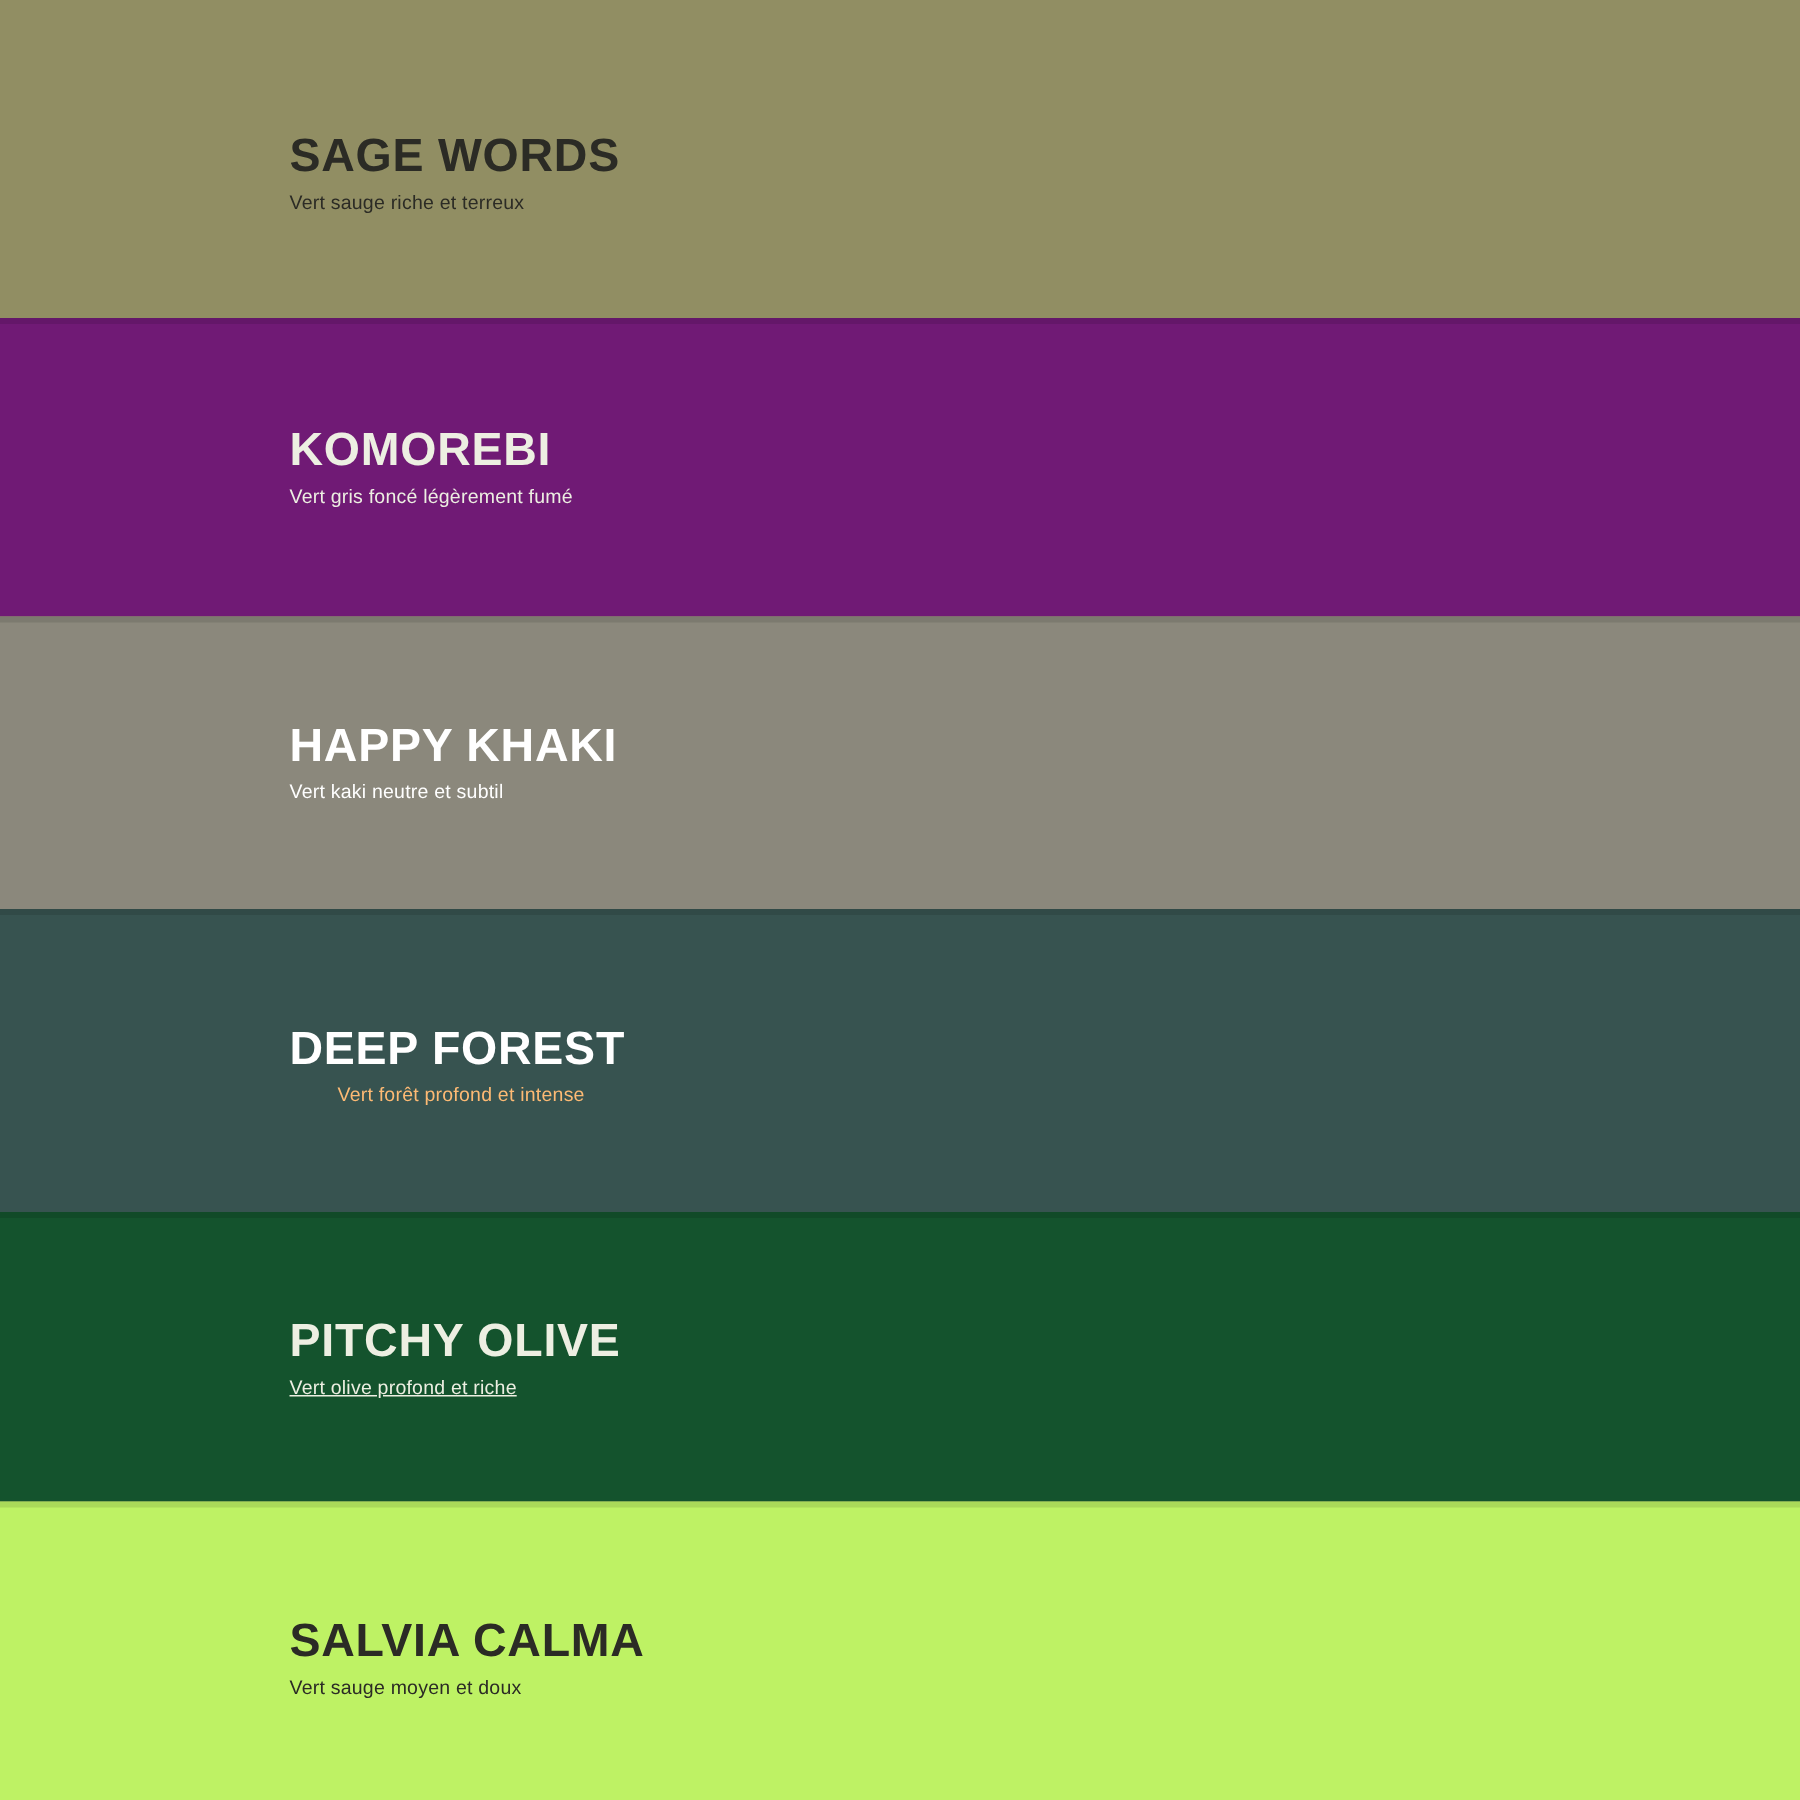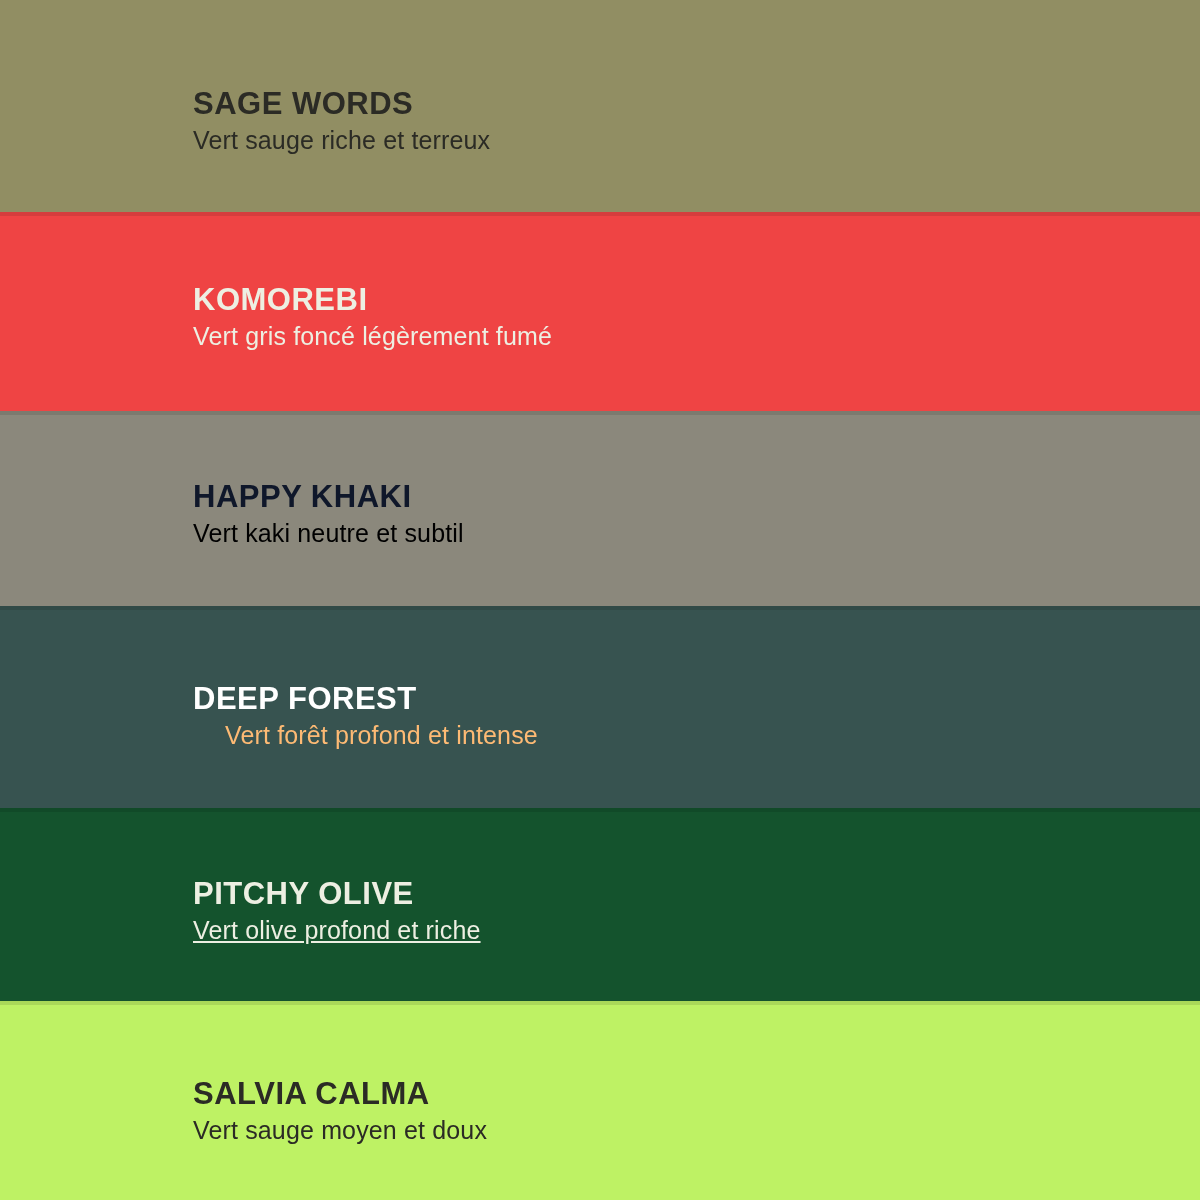--- a/index.html
+++ b/index.html
@@ -51,49 +51,49 @@
     font-size: 31px;
     font-weight: 700;
     letter-spacing: 0.5px;
     line-height: 1.0;
     white-space: nowrap;
   }
 
   .swatch-desc {
     margin: 0;
     margin-top: 9px;
-    font-size: 25px;
+    font-size: 13px;
     font-weight: 400;
     letter-spacing: 0.15px;
     line-height: 1.0;
     white-space: nowrap;
   }
 </style>
 </head>
 <body>
 
 <div id="palette">
     <div class="band first" style="top: 0px; height: 244px; background: rgb(145, 142, 99);">
       <div class="band-text" style="top: 88px;">
         <div class="swatch-name" style="color: rgb(43, 43, 37);">SAGE WORDS</div>
         <div class="swatch-desc" style="color: rgb(43, 43, 37);">Vert sauge riche et terreux</div>
       </div>
     </div>
-    <div class="band" style="top: 212px; height: 199px; background: #ef4444;">
+    <div class="band" style="top: 212px; height: 199px; background: #701a75;">
       <div class="seam"></div>
       <div class="band-text" style="top: 72px;">
         <div class="swatch-name" style="color: rgb(237, 239, 226);">KOMOREBI</div>
         <div class="swatch-desc" style="color: rgb(237, 239, 226); text-align: right;">Vert gris foncé légèrement fumé</div>
       </div>
     </div>
     <div class="band" style="top: 411px; height: 195px; background: rgb(139, 136, 124);">
       <div class="seam"></div>
       <div class="band-text" style="top: 70px;">
-        <div class="swatch-name" style="color: #0f172a;">HAPPY KHAKI</div>
-        <div class="swatch-desc" style="color: #000000;">Vert kaki neutre et subtil</div>
+        <div class="swatch-name" style="color: #ffffff;">HAPPY KHAKI</div>
+        <div class="swatch-desc" style="color: #ffffff;">Vert kaki neutre et subtil</div>
       </div>
     </div>
     <div class="band" style="top: 606px; height: 202px; background: rgb(55, 83, 80);">
       <div class="seam"></div>
       <div class="band-text" style="top: 77px;">
         <div class="swatch-name" style="color: #ffffff;">DEEP FOREST</div>
         <div class="swatch-desc" style="color: #fdba74; margin-left: 32px;">Vert forêt profond et intense</div>
       </div>
     </div>
     <div class="band" style="top: 808px; height: 193px; background: #14532d;">

